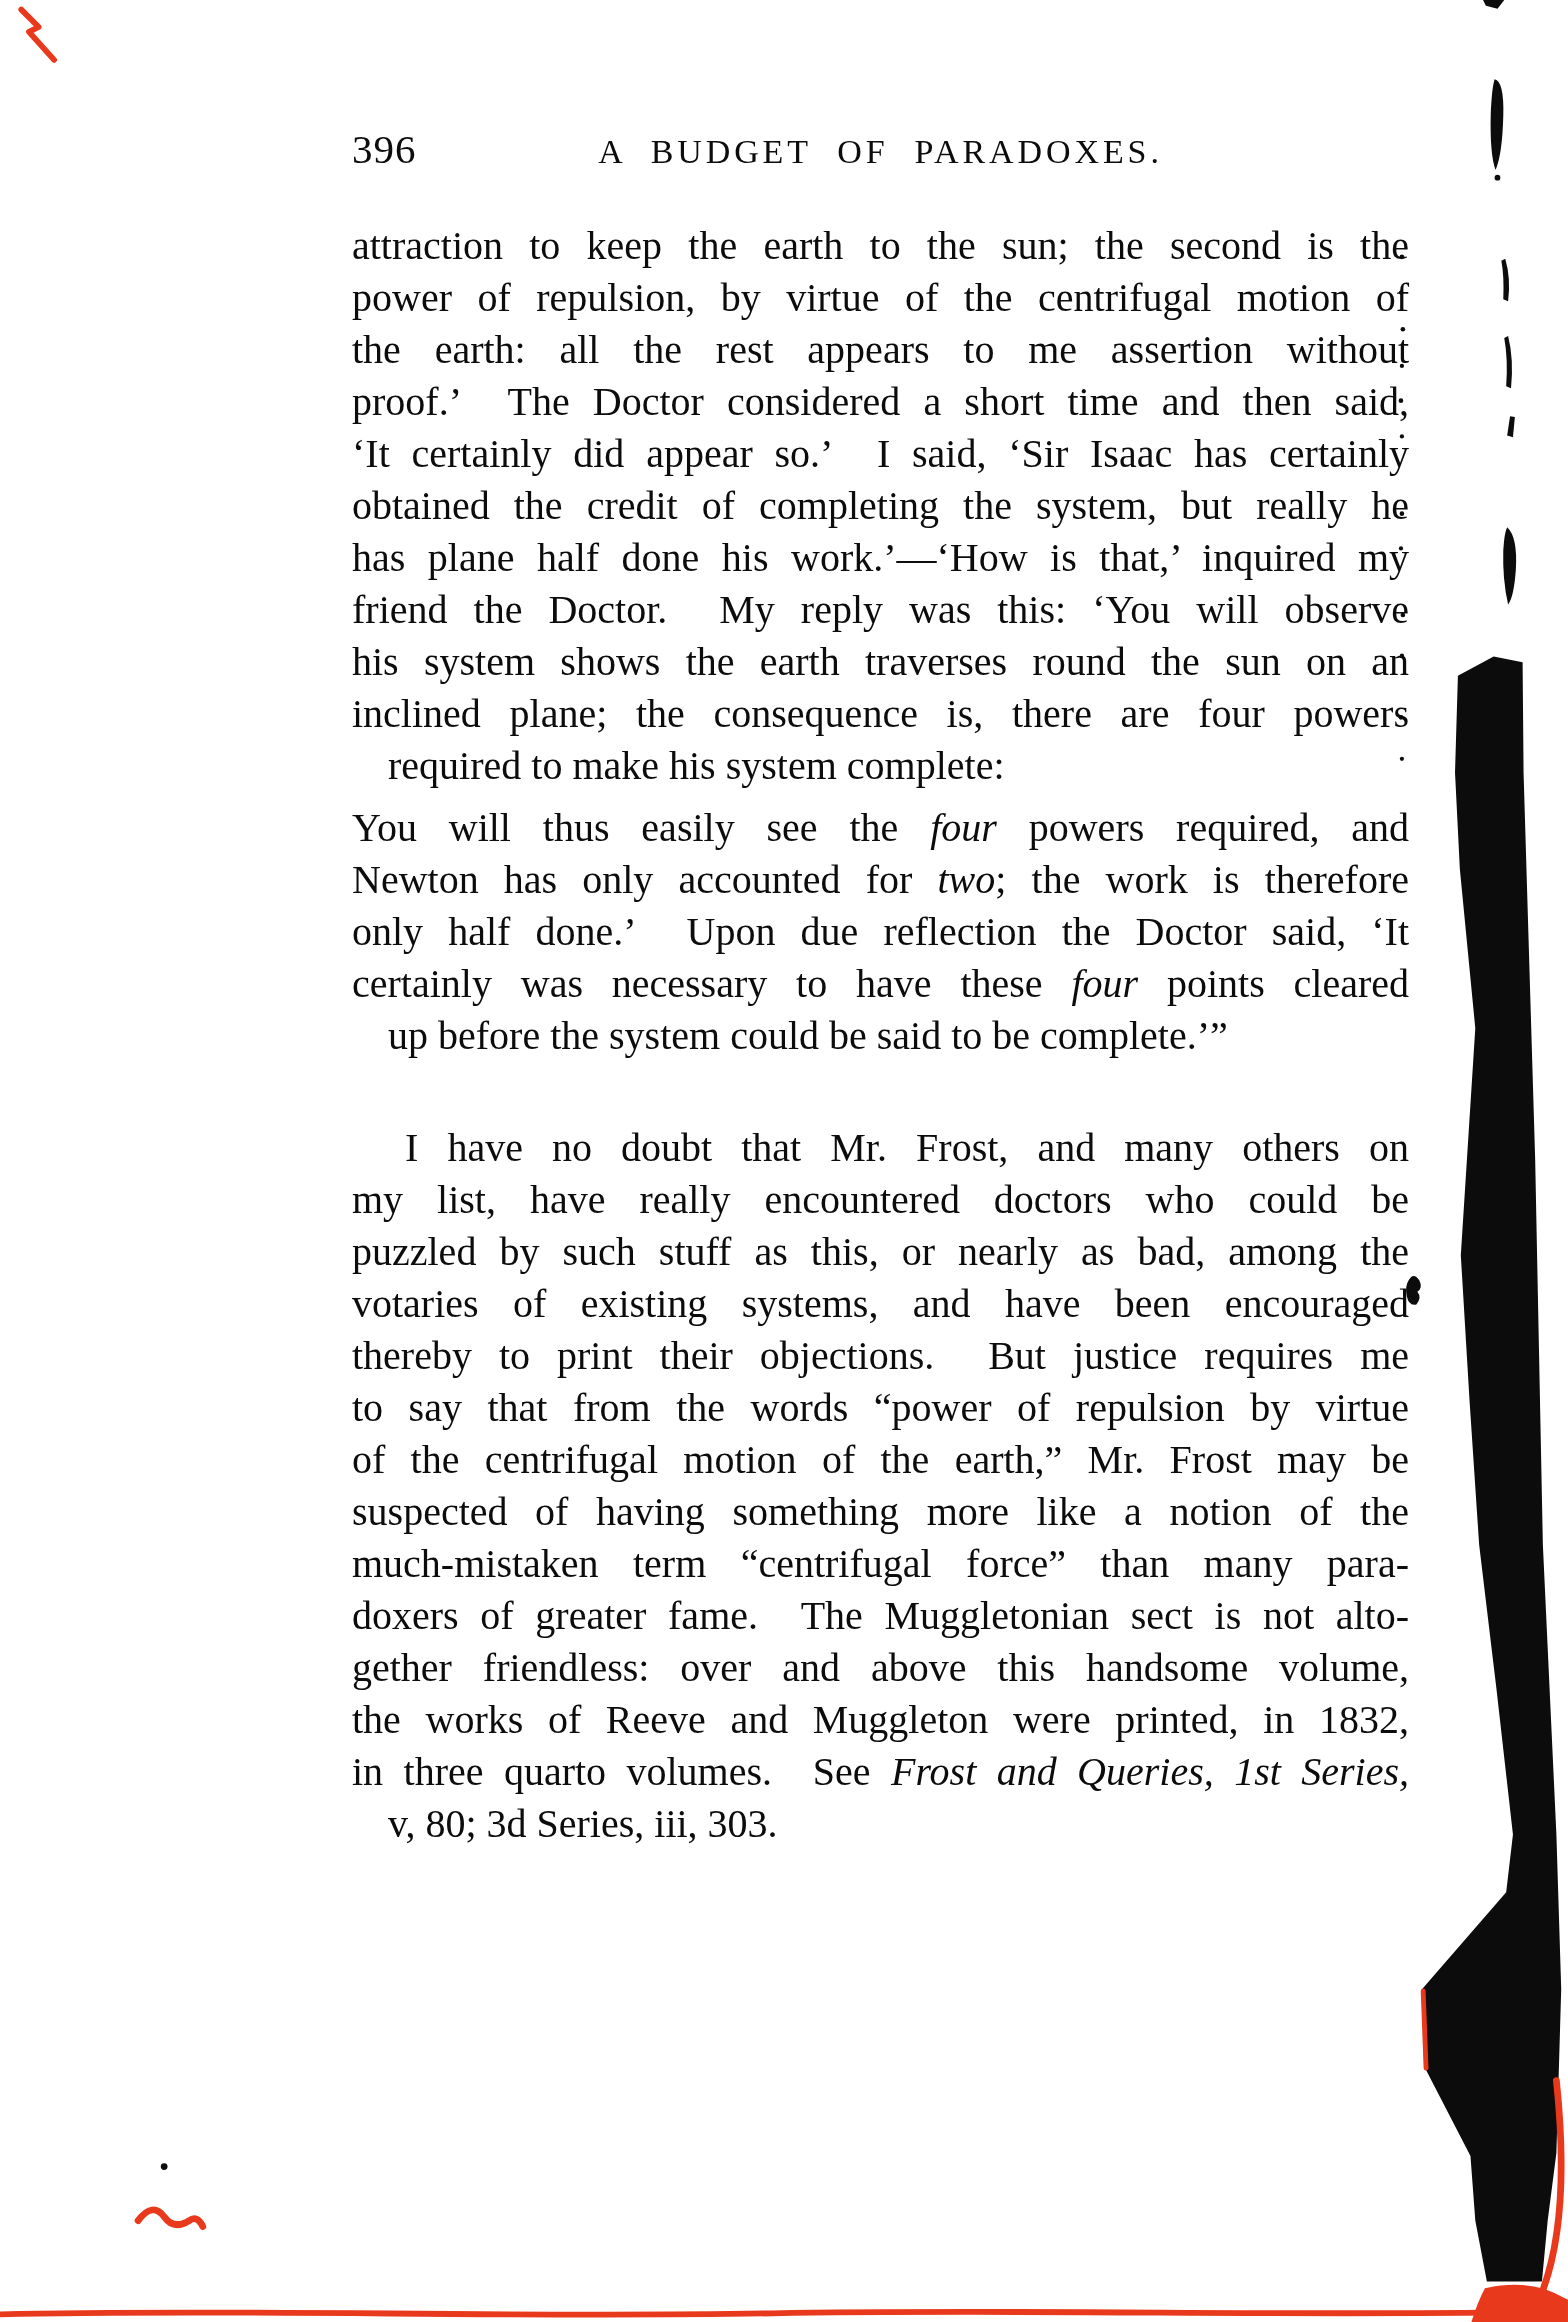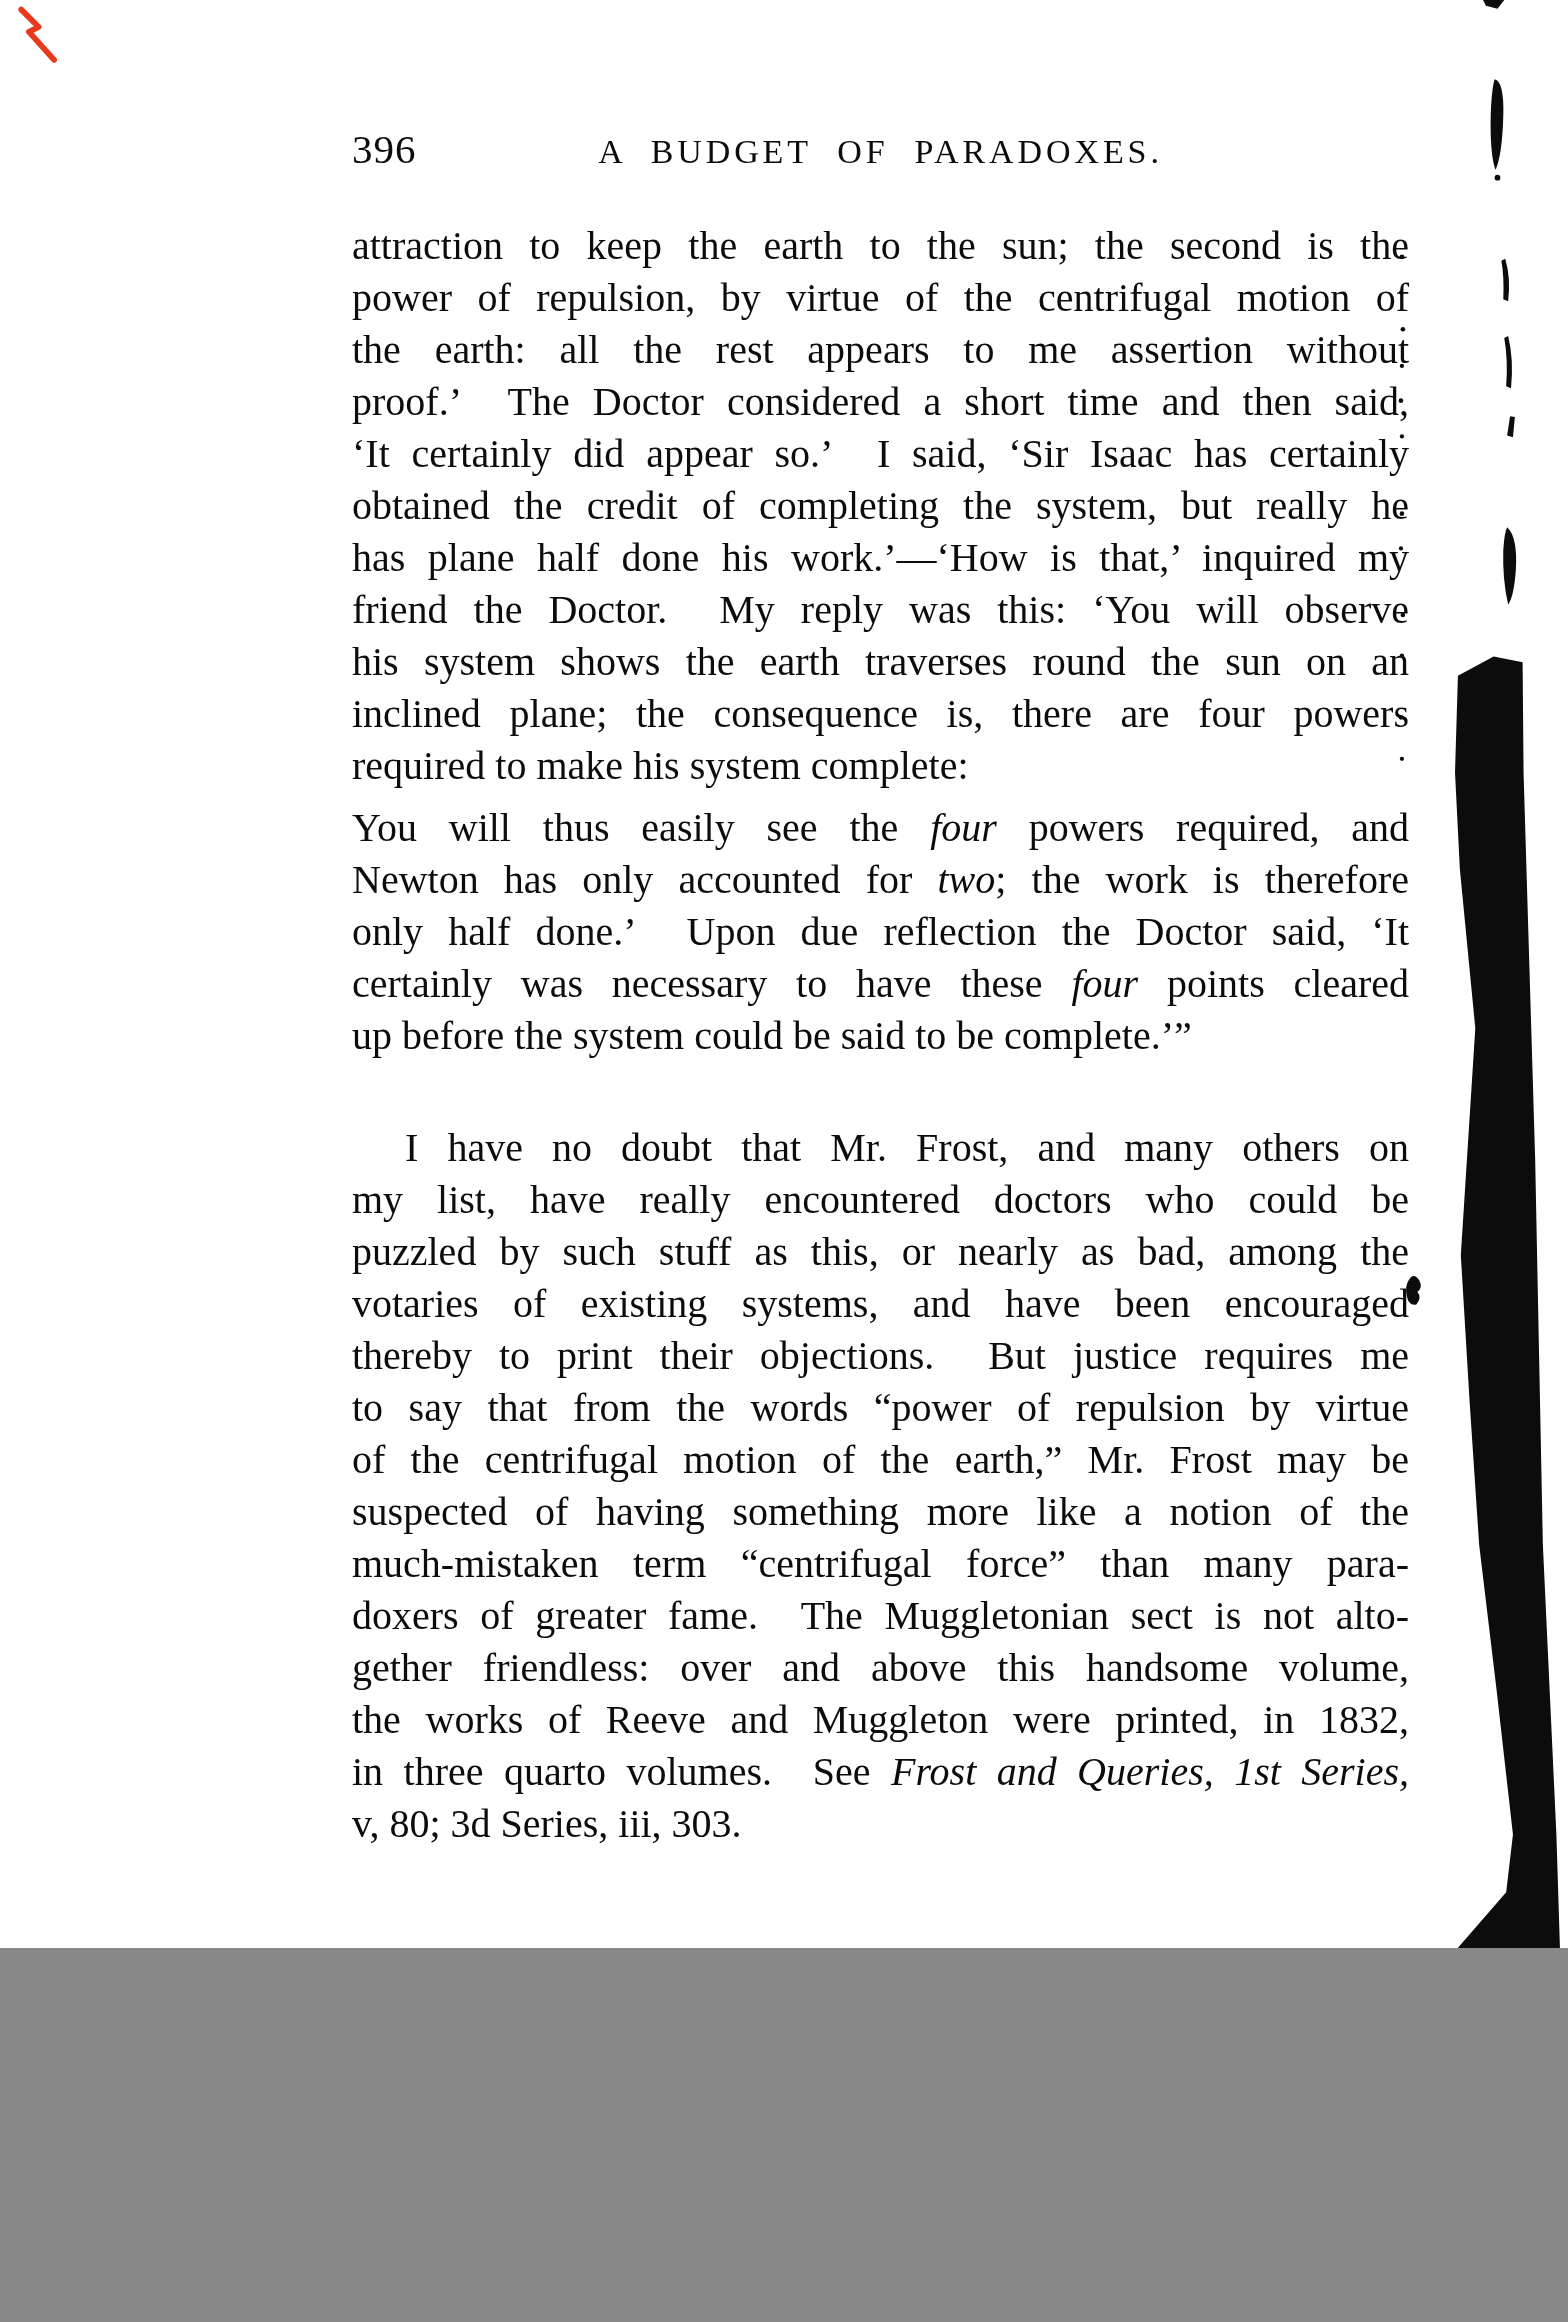--- a/index.html
+++ b/index.html
@@ -1,18 +1,18 @@
 <!DOCTYPE html>
 <html><head>
 <meta charset="utf-8">
 <style>
   html,body{margin:0;padding:0;background:#888;}
   .page{
     position:relative;
-    width:1568px;height:1948px;
+    width:1568px;height:2322px;
     background:#ffffff;
     overflow:hidden;
     font-family:"Liberation Serif","DejaVu Serif",serif;
     color:#0c0c0c;
   }
   
   .running-head{position:absolute;left:352px;top:127px;width:1057px;height:58px;}
   .page-number{
     position:absolute;left:0;top:0;
     font-size:41px;line-height:44px;letter-spacing:1px;
@@ -27,20 +27,21 @@
   .text-block{
     position:absolute;left:352px;top:220px;width:1057px;
     font-size:40px;line-height:52px;
   }
   .para .line{
     text-align:justify;
     text-align-last:justify;
   }
   .para .line.last{
     text-align-last:left;
+    margin-left:36px;
   }
   .powers-list{margin:7.7px 0 9.7px 56px;}
   .powers-list .line{text-align:left;text-align-last:left;}
   .para-2{margin-top:9.7px;}
   .para-3{margin-top:60px;}
   .para-3 .line:first-child{text-indent:53px;}
   i{font-style:italic;}
   
   .artifact-layer{
     position:absolute;left:0;top:0;width:1568px;height:2322px;

